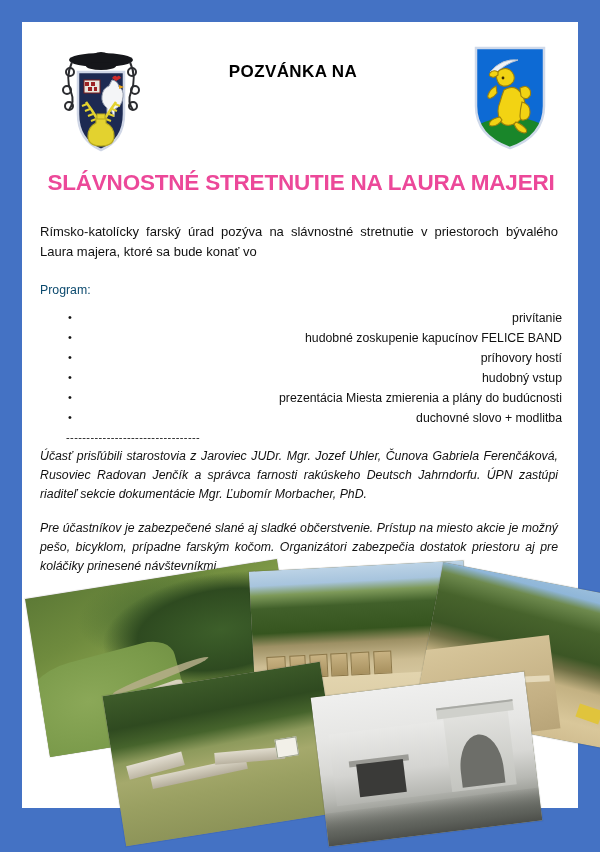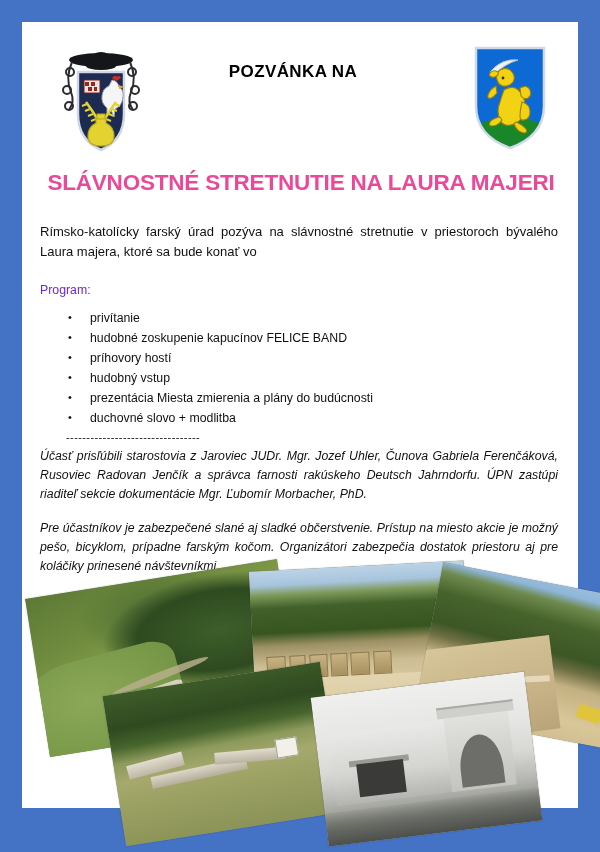--- a/index.html
+++ b/index.html
@@ -88,26 +88,27 @@
   .date-line {
     margin-top: 19px;
     text-align: center;
     font-size: 13.2px;
     font-weight: bold;
     color: #000;
   }
   .program-label {
     margin-top: 21px;
     font-size: 12.3px;
-    color: #6d28d9;
+    color: #0c4a6e;
   }
   ul.program-list {
     margin: 10px 0 0 0;
     padding-left: 50px;
     list-style: none;
+    text-align: right;
   }
   ul.program-list li {
     position: relative;
     font-size: 12.3px;
     line-height: 1.62;
     color: #111;
   }
   ul.program-list li::before {
     content: "\2022";
     position: absolute;

